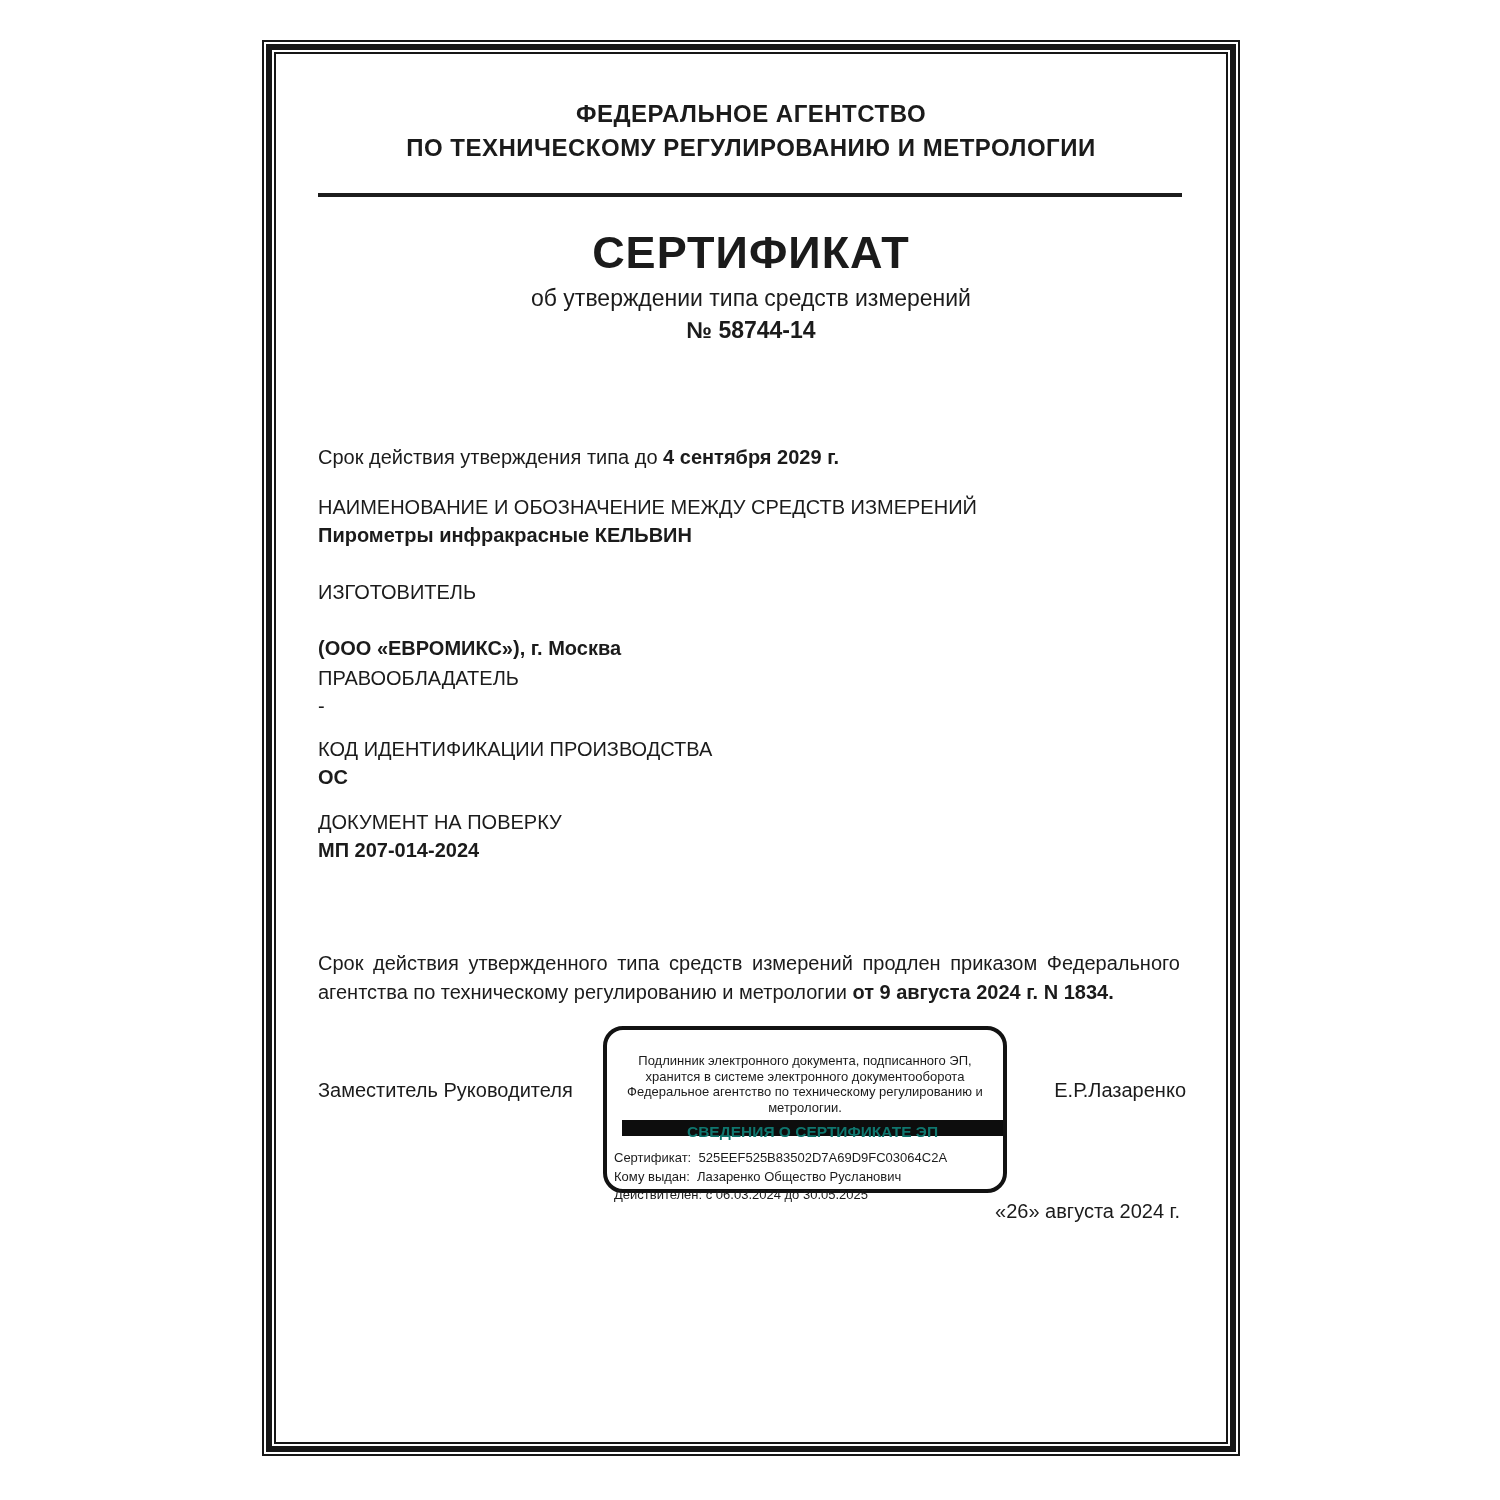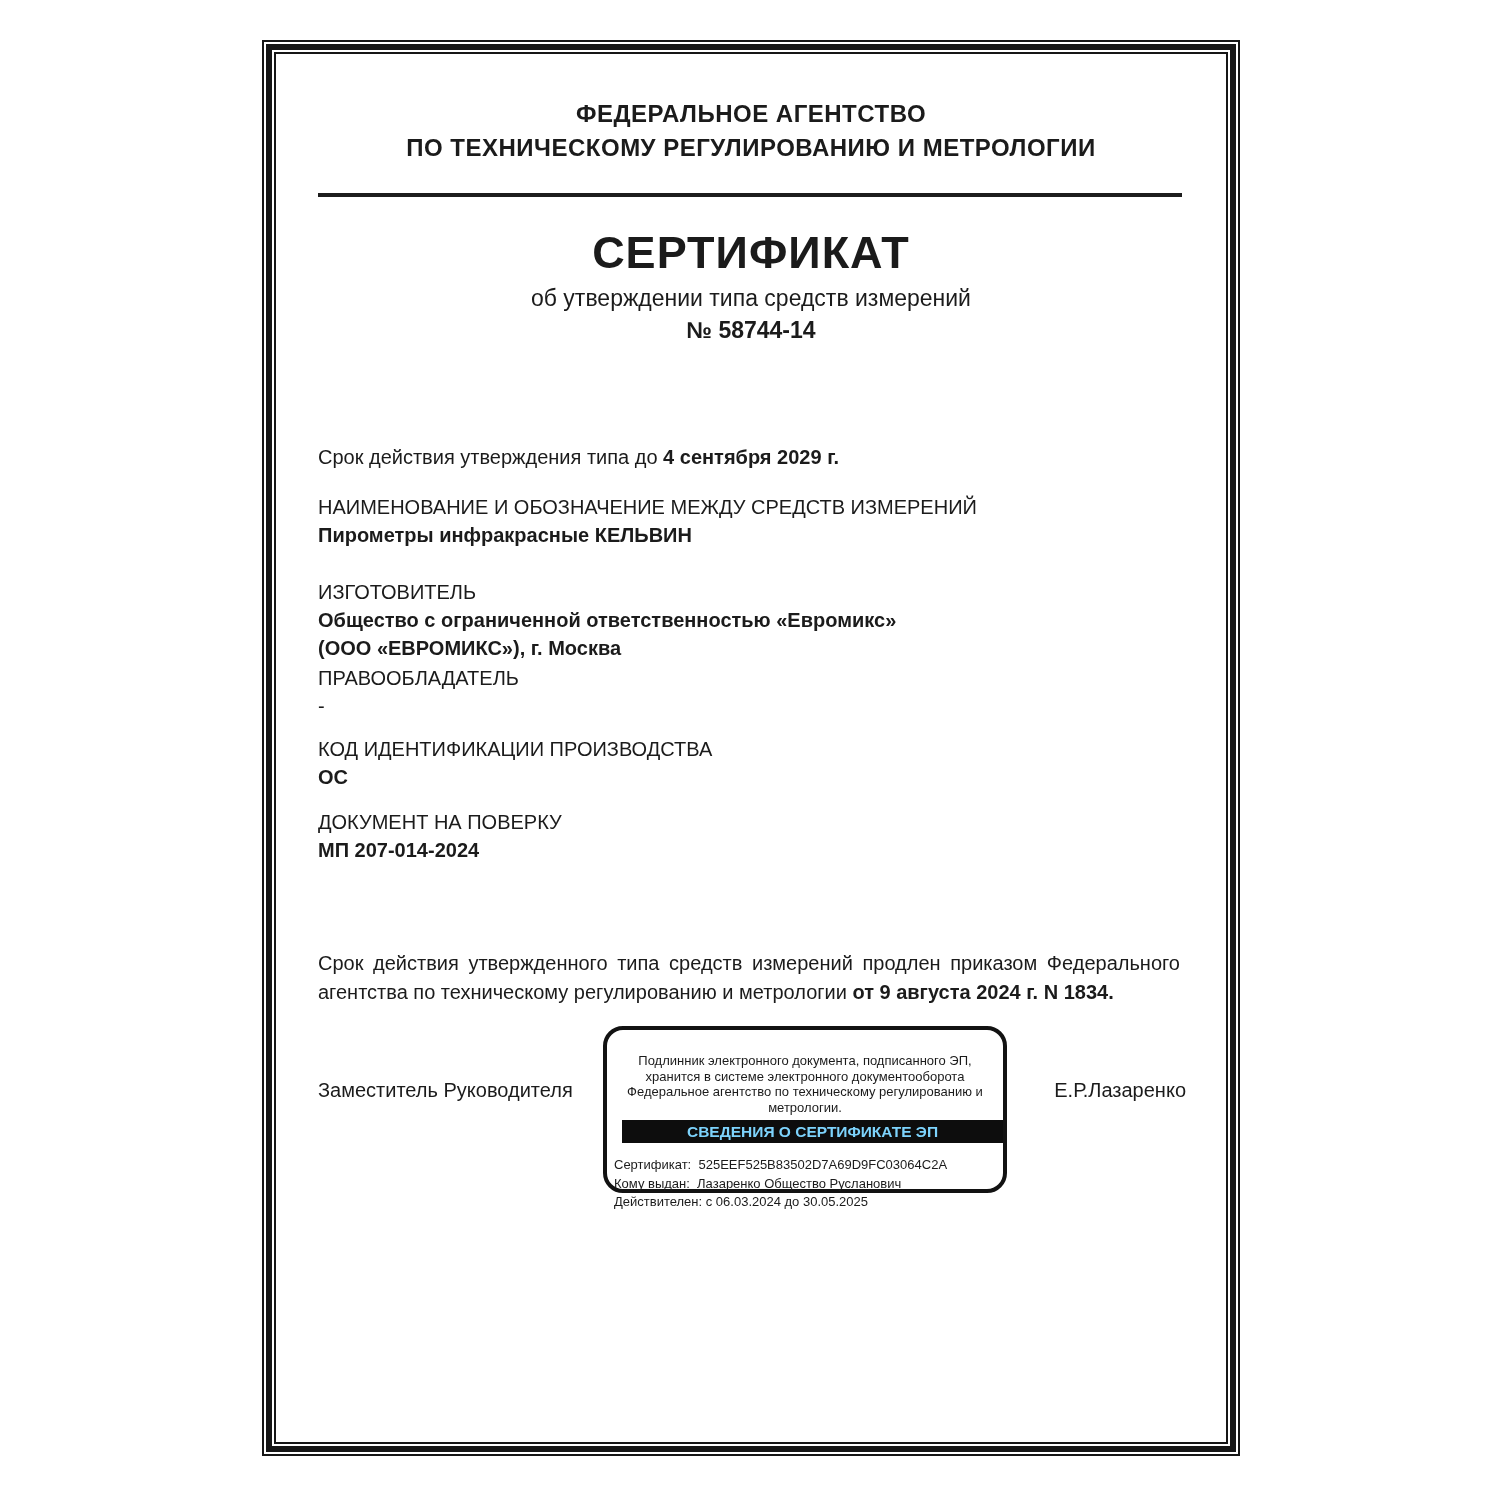--- a/index.html
+++ b/index.html
@@ -80,24 +80,24 @@
     background: #ffffff;
   }
   .stamp-intro {
     margin-top: 23px;
     font-size: 13px;
     line-height: 15.5px;
     text-align: center;
   }
   .stamp-bar {
     margin: 5px 0 0 15px;
-    height: 23px;
+    height: 16px;
     line-height: 23px;
     background: #0d0d0d;
-    color: #7dd3fc;
+    color: #0f766e;
     font-size: 15.5px;
     font-weight: bold;
     text-align: center;
   }
   .stamp-details {
     margin: 13px 8px 0 7px;
     font-size: 13px;
     line-height: 18.5px;
   }
   .stamp-details div { white-space: pre-wrap; }
@@ -126,21 +126,20 @@
   <div class="abs doc-number">№ 58744-14</div>
 
   <div class="abs body-line" style="top:444px">
     <span>Срок действия утверждения типа до </span><span class="bold">4 сентября 2029 г.</span>
   </div>
 
   <div class="abs body-line" style="top:494px">НАИМЕНОВАНИЕ И ОБОЗНАЧЕНИЕ МЕЖДУ СРЕДСТВ ИЗМЕРЕНИЙ</div>
   <div class="abs body-line bold" style="top:522px">Пирометры инфракрасные КЕЛЬВИН</div>
 
   <div class="abs body-line" style="top:579px">ИЗГОТОВИТЕЛЬ</div>
-  <div class="abs body-line bold" style="top:607px">Общество с ограниченной ответственностью «Евромикс»</div>
   <div class="abs body-line bold" style="top:635px">(ООО «ЕВРОМИКС»), г. Москва</div>
 
   <div class="abs body-line" style="top:665px">ПРАВООБЛАДАТЕЛЬ</div>
   <div class="abs body-line" style="top:693px">-</div>
 
   <div class="abs body-line" style="top:736px">КОД ИДЕНТИФИКАЦИИ ПРОИЗВОДСТВА</div>
   <div class="abs body-line bold" style="top:764px">ОС</div>
 
   <div class="abs body-line" style="top:809px">ДОКУМЕНТ НА ПОВЕРКУ</div>
   <div class="abs body-line bold" style="top:837px">МП 207-014-2024</div>
@@ -160,14 +159,15 @@
     <div class="stamp-bar">СВЕДЕНИЯ О СЕРТИФИКАТЕ ЭП</div>
     <div class="stamp-details">
       <div>Сертификат:  525EEF525B83502D7A69D9FC03064C2A</div>
       <div>Кому выдан:  Лазаренко Общество Русланович</div>
       <div>Действителен: с 06.03.2024 до 30.05.2025</div>
     </div>
   </div>
 
   <div class="abs sig-position">Заместитель Руководителя</div>
   <div class="abs sig-name">Е.Р.Лазаренко</div>
+  <div class="abs sig-date">«26» августа 2024 г.</div>
 
 </div>
 
 </body></html>

